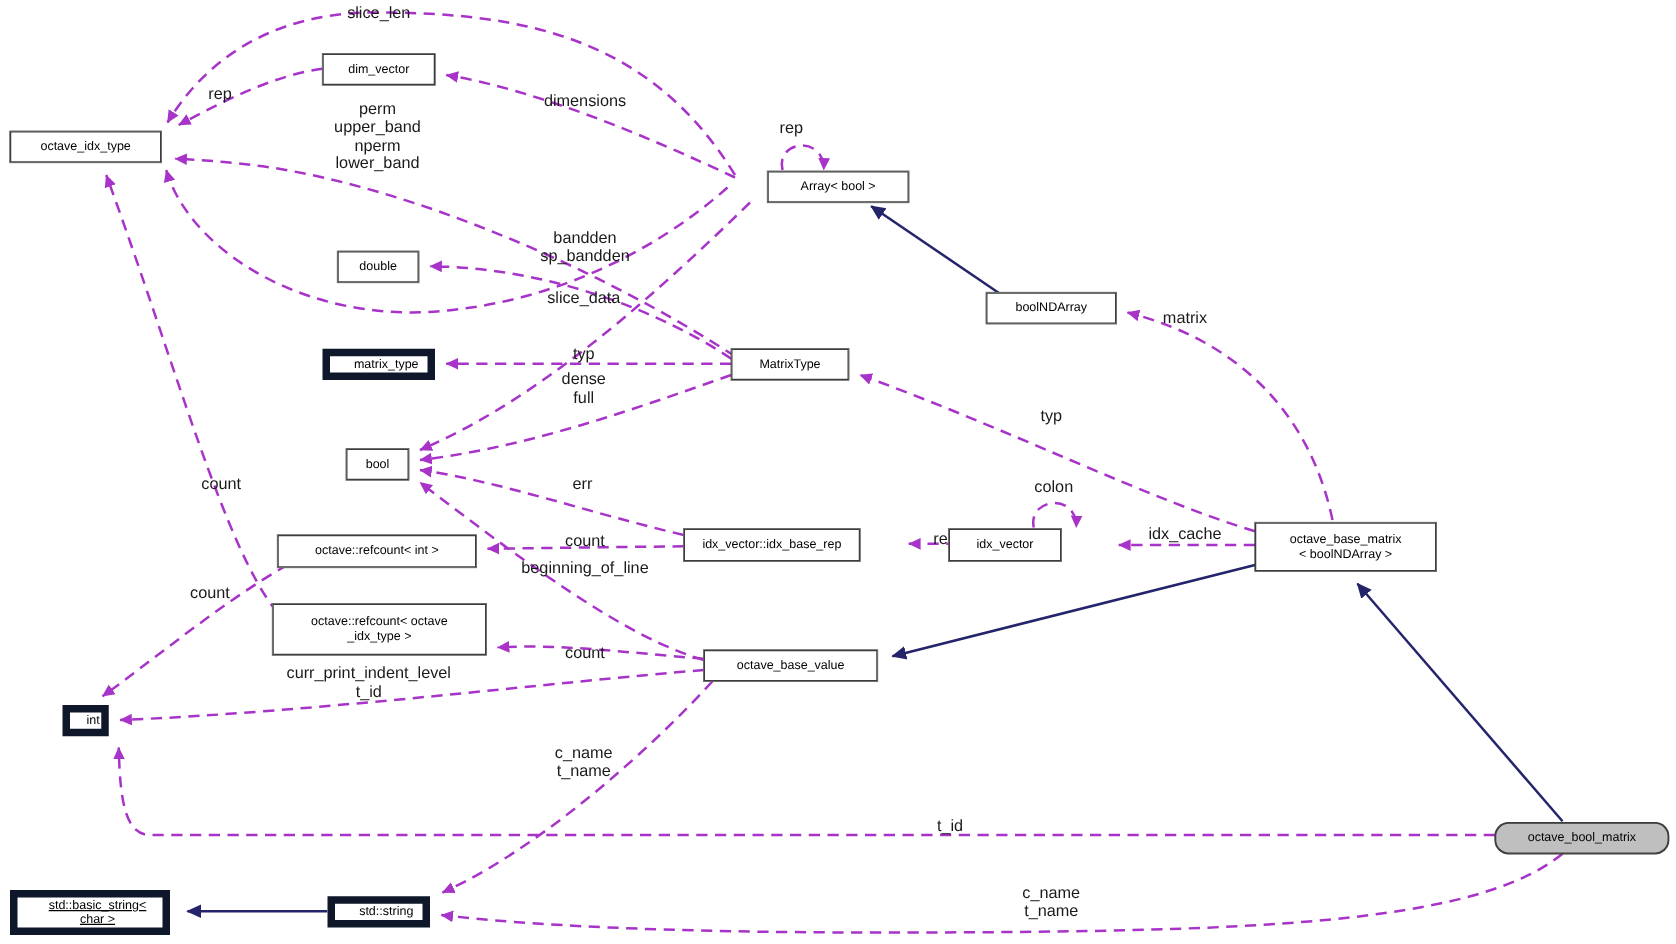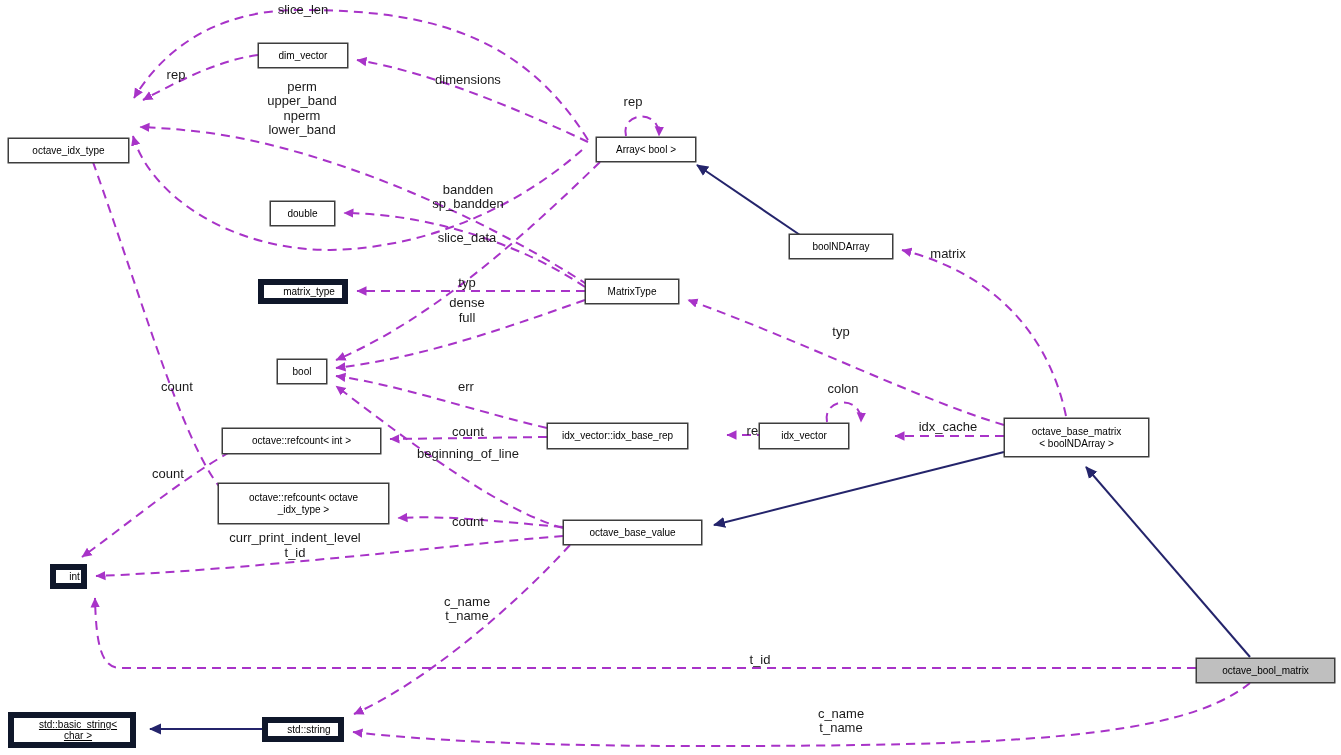--- a/index.html
+++ b/index.html
@@ -175,29 +175,29 @@
       <text class="edge-label" x="467" y="603">c_name</text>
       <text class="edge-label" x="467" y="617">t_name</text>
 
       <text class="edge-label" x="760" y="661">t_id</text>
 
       <text class="edge-label" x="841" y="715">c_name</text>
       <text class="edge-label" x="841" y="729">t_name</text>
     </g>
   </svg>
 
-  <div class="node black-border" style="left:8px; top:105px; width:121px; height:25px;margin-top:33px;">
+  <div class="node black-border" style="left:8px; top:105px; width:121px; height:25px;">
     <span>octave_idx_type</span>
   </div>
 
   <div class="node black-border" style="left:258px; top:43px; width:90px; height:25px;">
     <span>dim_vector</span>
   </div>
 
-  <div class="node black-border" style="left:596px; top:137px; width:100px; height:25px;">
+  <div class="node black-border" style="left:614px; top:137px; width:113px; height:25px;">
     <span>Array&lt; bool &gt;</span>
   </div>
 
   <div class="node black-border" style="left:789px; top:234px; width:104px; height:25px;">
     <span>boolNDArray</span>
   </div>
 
   <div class="node black-border" style="left:270px; top:201px; width:65px; height:25px;">
     <span>double</span>
   </div>
@@ -237,21 +237,21 @@
   </div>
 
   <div class="node black-border" style="left:563px; top:520px; width:139px; height:25px;">
     <span>octave_base_value</span>
   </div>
 
   <div class="node gray-border" style="left:50px; top:564px; width:37px; height:25px;">
     <span>int</span>
   </div>
 
-  <div class="node black-border filled" style="left:1196px; top:658px; width:139px; height:25px;">
+  <div class="node black-border filled" style="left:1196px; top:658px; width:139px; height:25px;border-radius:11px;">
     <span>octave_bool_matrix</span>
   </div>
 
   <div class="node gray-border" style="left:8px; top:712px; width:128px; height:36px;text-decoration:underline;">
     <span>std::basic_string&lt;
 char &gt;</span>
   </div>
 
   <div class="node gray-border" style="left:262px; top:717px; width:82px; height:25px;">
     <span>std::string</span>

